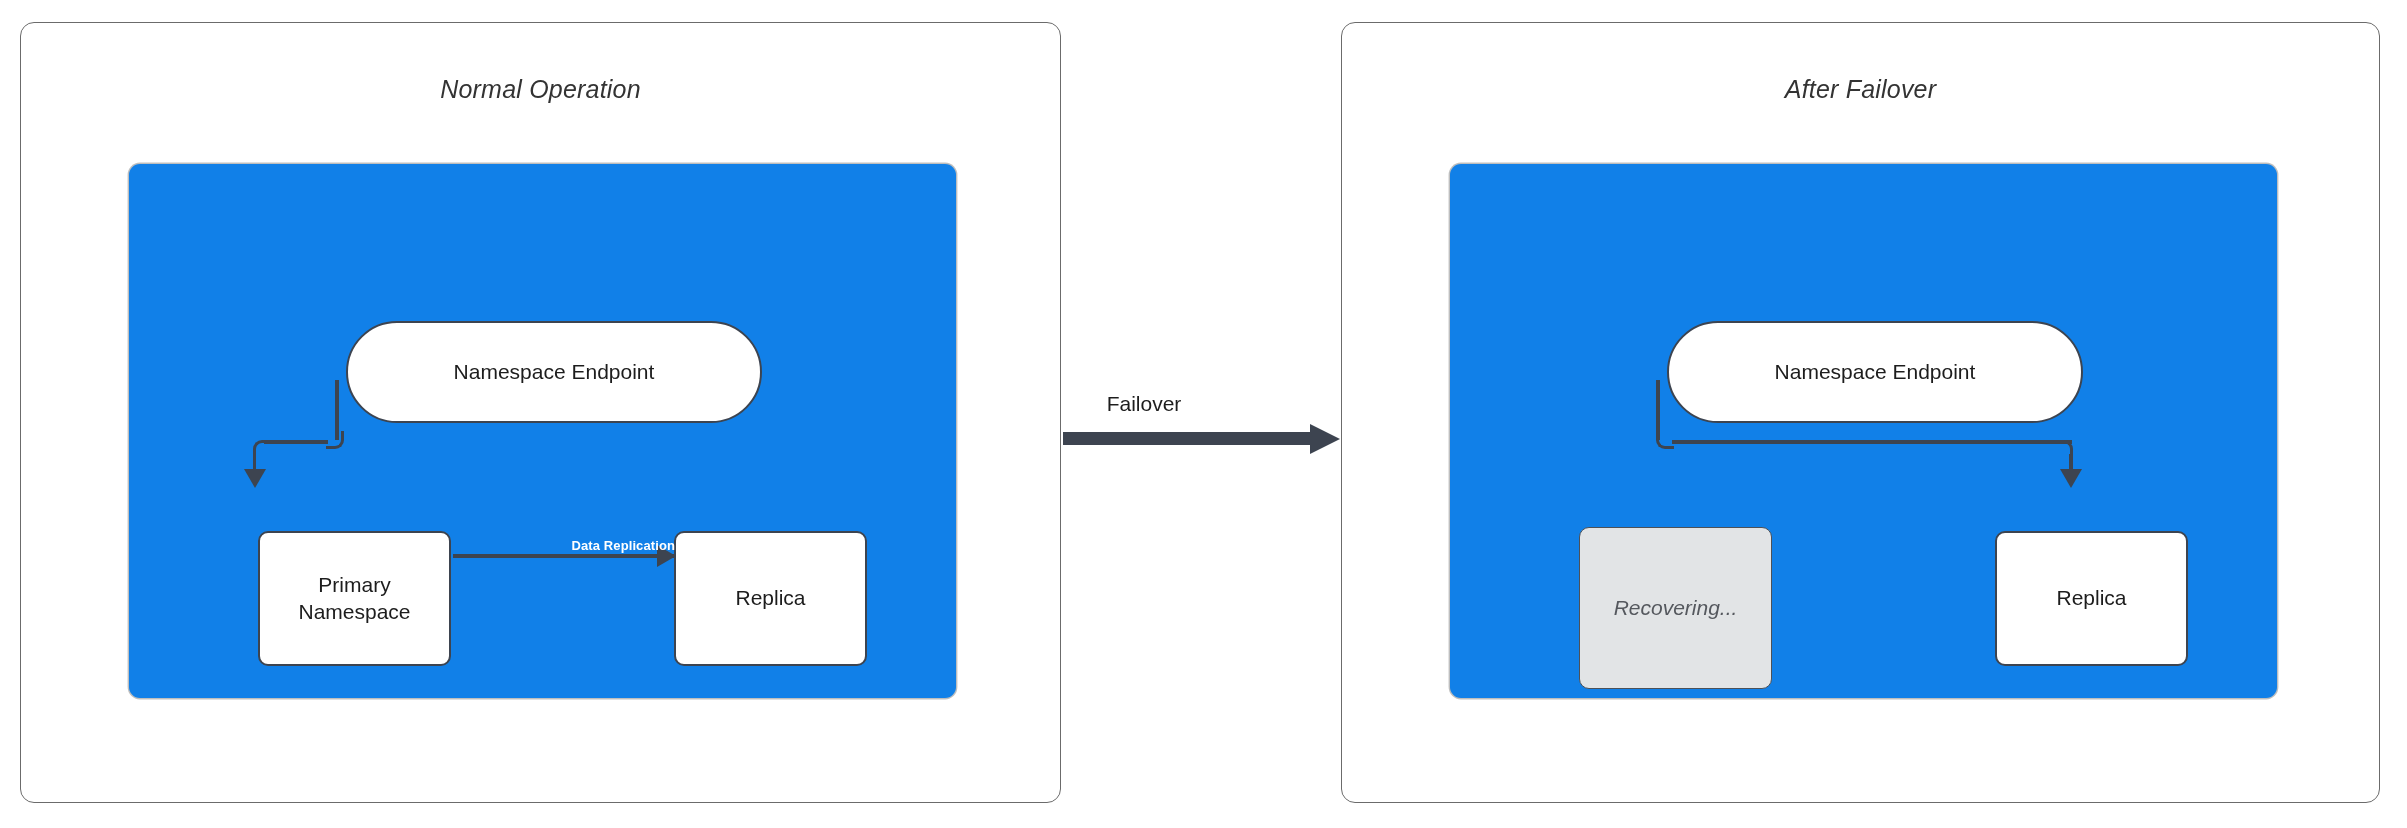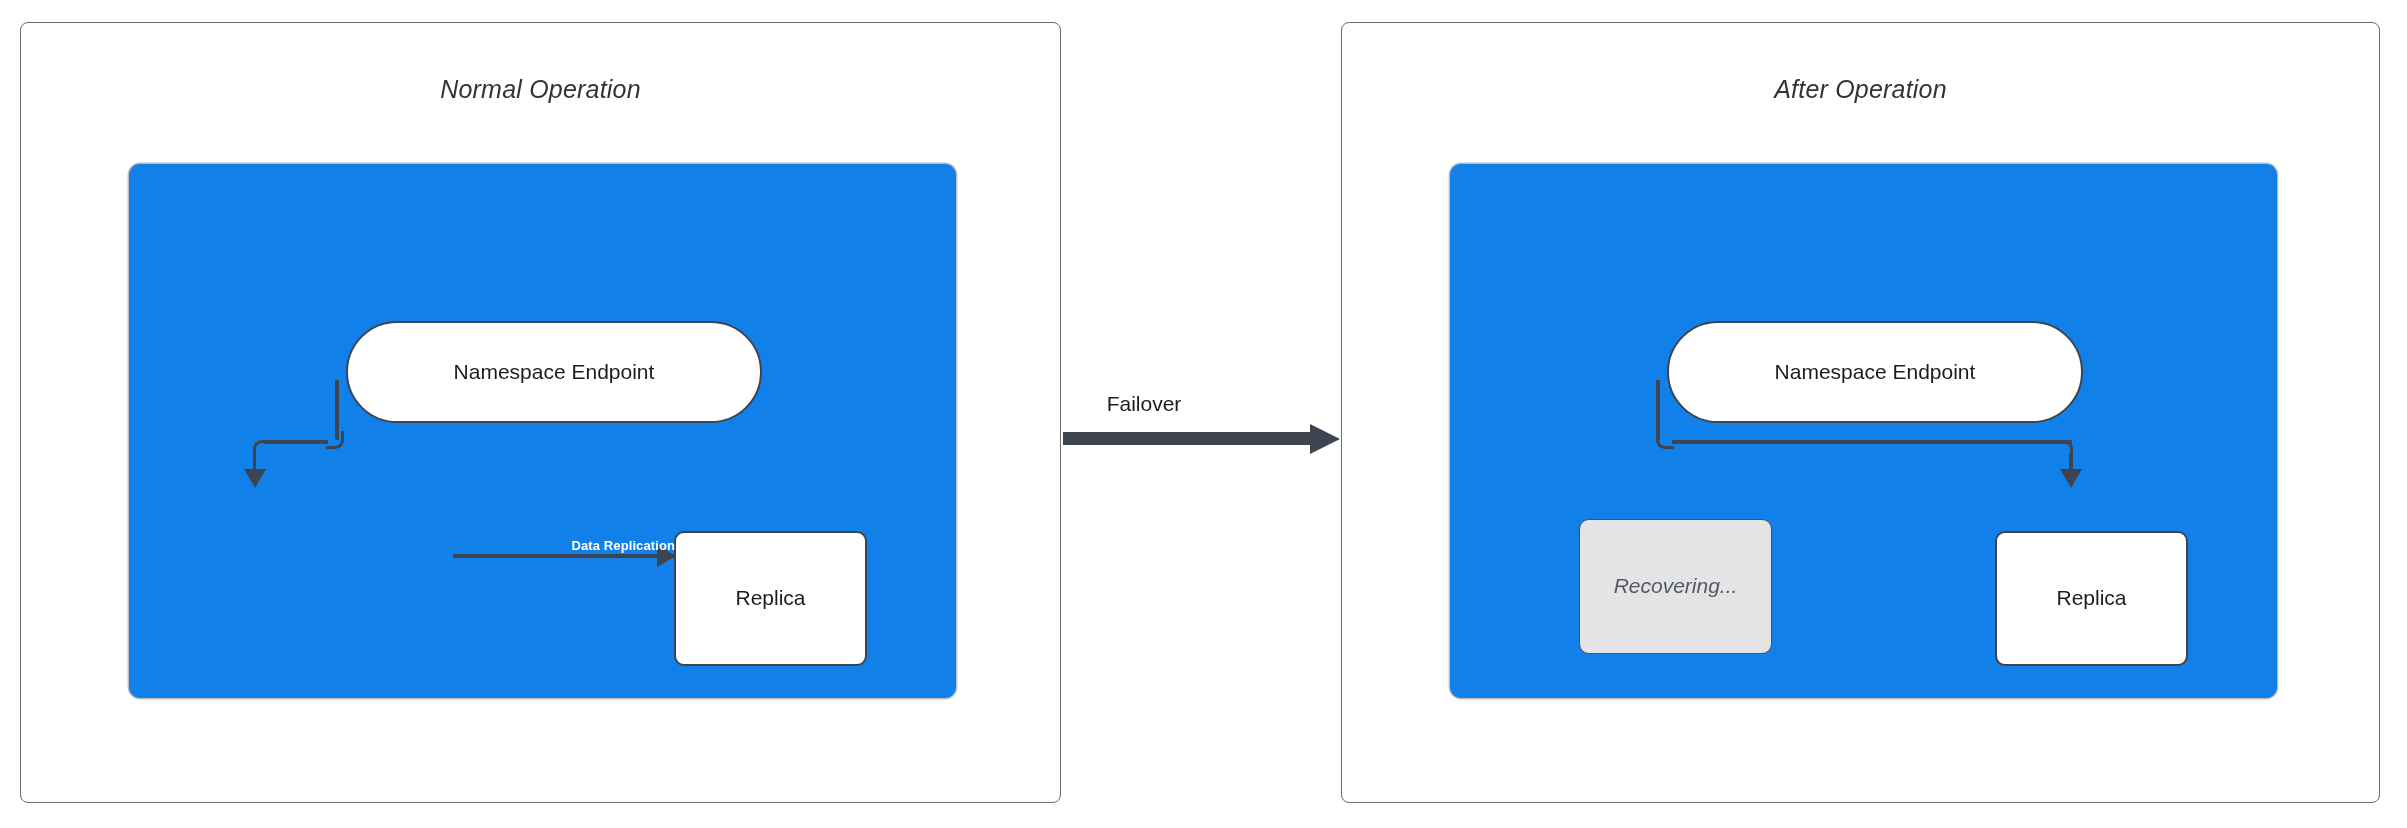--- a/index.html
+++ b/index.html
@@ -14,21 +14,21 @@
     width: 2407px;
     height: 828px;
     background: #ffffff;
   }
 
   
   .panel {
     position: absolute;
     background: #ffffff;
     border: 1.6px solid #6b6b6b;
-    border-radius: 8px;
+    border-radius: 14px;
   }
   #panel-left  { left: 20px;   top: 22px; width: 1041px; height: 781px; }
   #panel-right { left: 1341px; top: 22px; width: 1039px; height: 781px; }
 
   .panel-title {
     position: absolute;
     top: 52px;
     left: 0;
     width: 100%;
     text-align: center;
@@ -76,21 +76,21 @@
     color: #55585e;
     font-style: italic;
   }
 
   
   #node-endpoint-left { left: 217px; top: 114px; width: 416px; height: 102px; }
   #node-primary       { left: 129px; top: 324px; width: 193px; height: 135px; }
   #node-replica-left  { left: 545px; top: 324px; width: 193px; height: 135px; }
 
   #node-endpoint-right { left: 217px; top: 114px; width: 416px; height: 102px; }
-  #node-recovering     { left: 129px; top: 312px; width: 193px; height: 135px; text-align: right; }
+  #node-recovering     { left: 129px; top: 320px; width: 193px; height: 162px; text-align: right; }
   #node-replica-right  { left: 545px; top: 324px; width: 193px; height: 135px; }
 
   
   .conn { position: absolute; background: #3d4450; }
   .conn-v { width: 3.4px; }
   .conn-h { height: 3.4px; }
 
   
   .corner {
     position: absolute;
@@ -175,36 +175,38 @@
 
       <div class="conn conn-v" style="left:206.3px; top:216px; height:60px;"></div>
       <div class="corner br" style="left:197px; top:267px; width:18px; height:18px;"></div>
       <div class="conn conn-h" style="left:135px; top:276.3px; width:64px;"></div>
       <div class="corner tl" style="left:124px; top:276.3px; width:18px; height:18px;"></div>
       <div class="conn conn-v" style="left:124px; top:290px; height:20px;"></div>
       <div class="arrowhead-down" style="left:114.7px; top:305px;"></div>
 
       <div class="node pill" id="node-endpoint-left">Namespace Endpoint</div>
 
+      <div class="node boxy" id="node-primary">Primary
+Namespace</div>
 
       <div class="node boxy" id="node-replica-left">Replica</div>
 
       <div id="repl-line"></div>
       <div class="arrowhead-right" id="repl-arrow"></div>
       <div id="repl-label">Data Replication</div>
     </div>
   </div>
 
   <div id="failover-label">Failover</div>
   <div id="failover-shaft"></div>
   <div id="failover-head"></div>
 
   <div class="panel" id="panel-right">
 
-    <div class="panel-title">After Operation</div>
+    <div class="panel-title">After Failover</div>
 
     <div class="blue-region" id="blue-right">
 
       <div class="conn conn-v" style="left:206.3px; top:216px; height:60px;"></div>
       <div class="corner bl" style="left:206.3px; top:267px; width:18px; height:18px;"></div>
       <div class="conn conn-h" style="left:222px; top:276.3px; width:400px;"></div>
       <div class="corner tr" style="left:605px; top:276.3px; width:18px; height:18px;"></div>
       <div class="conn conn-v" style="left:619.3px; top:290px; height:20px;"></div>
       <div class="arrowhead-down" style="left:610px; top:305px;"></div>
 

